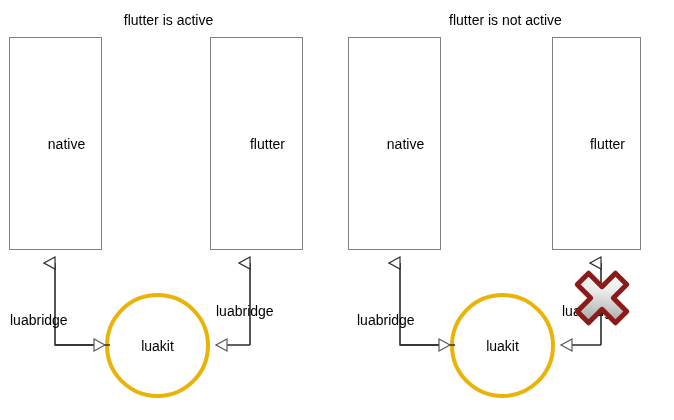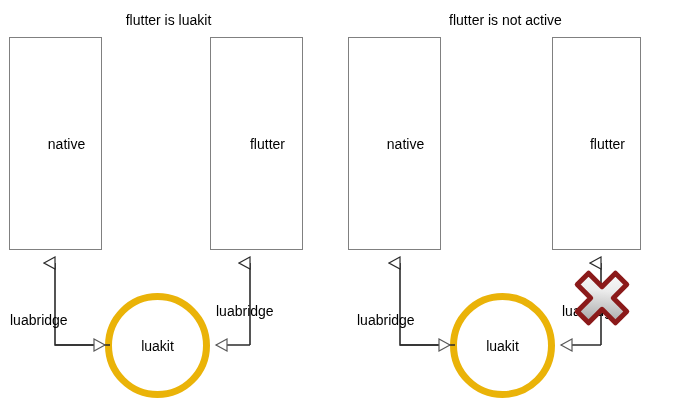--- a/index.html
+++ b/index.html
@@ -39,21 +39,21 @@
   .box-label{
     font-size:14px;
     color:#000000;
     line-height:16px;
     margin-left:22px;
   }
 
   .circle{
     position:absolute;
     box-sizing:border-box;
-    border:7px solid #eab308;
+    border:4px solid #eab308;
     border-radius:50%;
     background:#ffffff;
     display:flex;
     align-items:center;
     justify-content:center;
   }
   .circle-label{
     font-size:14px;
     color:#000000;
     line-height:16px;
@@ -75,21 +75,21 @@
     pointer-events:none;
   }
   .xmark{position:absolute;}
 </style>
 </head>
 <body>
 
 <div id="canvas">
 
   <div class="panel panel-left">
-    <div class="title">flutter is luakit</div>
+    <div class="title">flutter is active</div>
   </div>
 
   <div class="panel panel-right">
     <div class="title">flutter is not active</div>
   </div>
 
   <div class="box" style="left:9px;top:37px;width:93px;height:213px;">
     <span class="box-label">native</span>
   </div>
 

